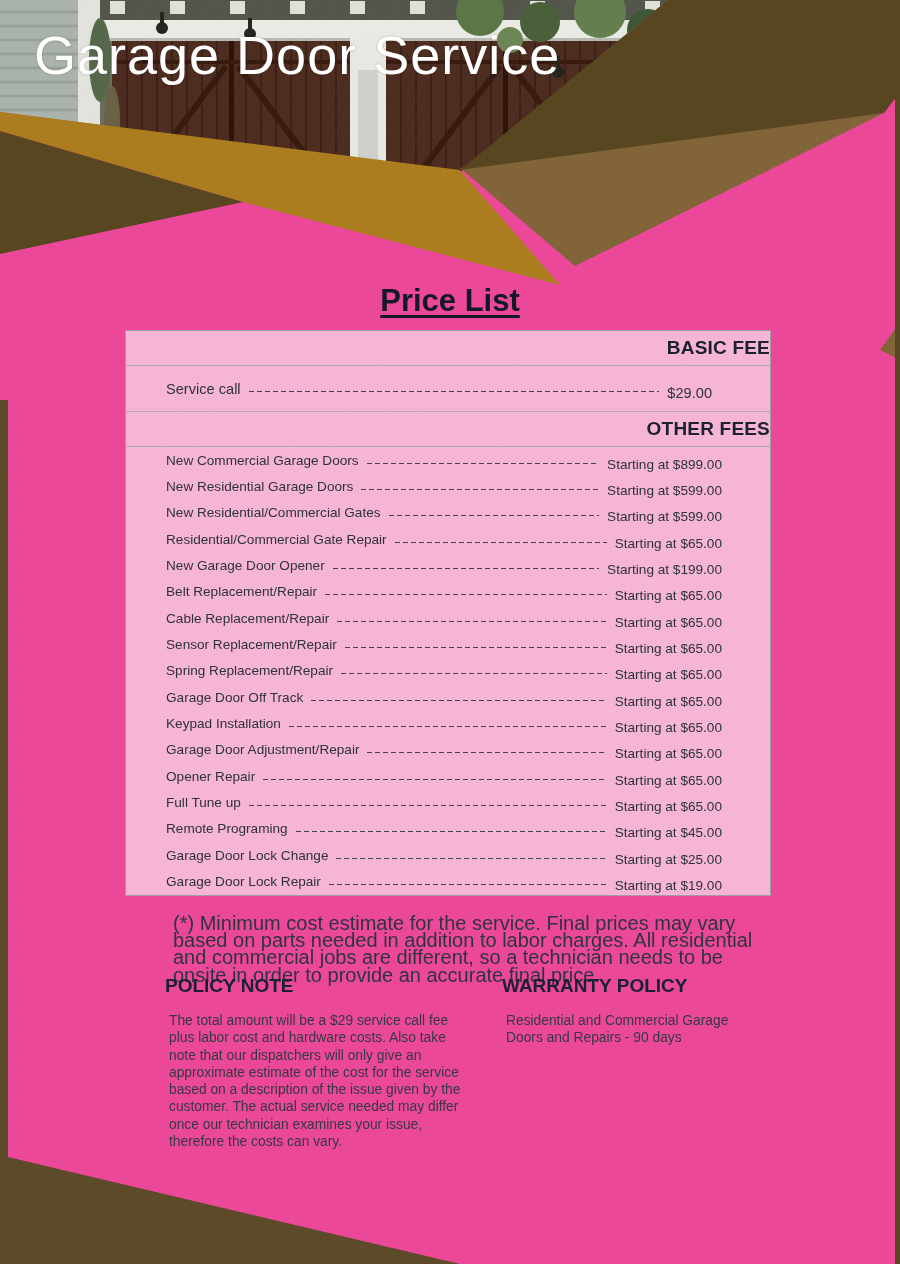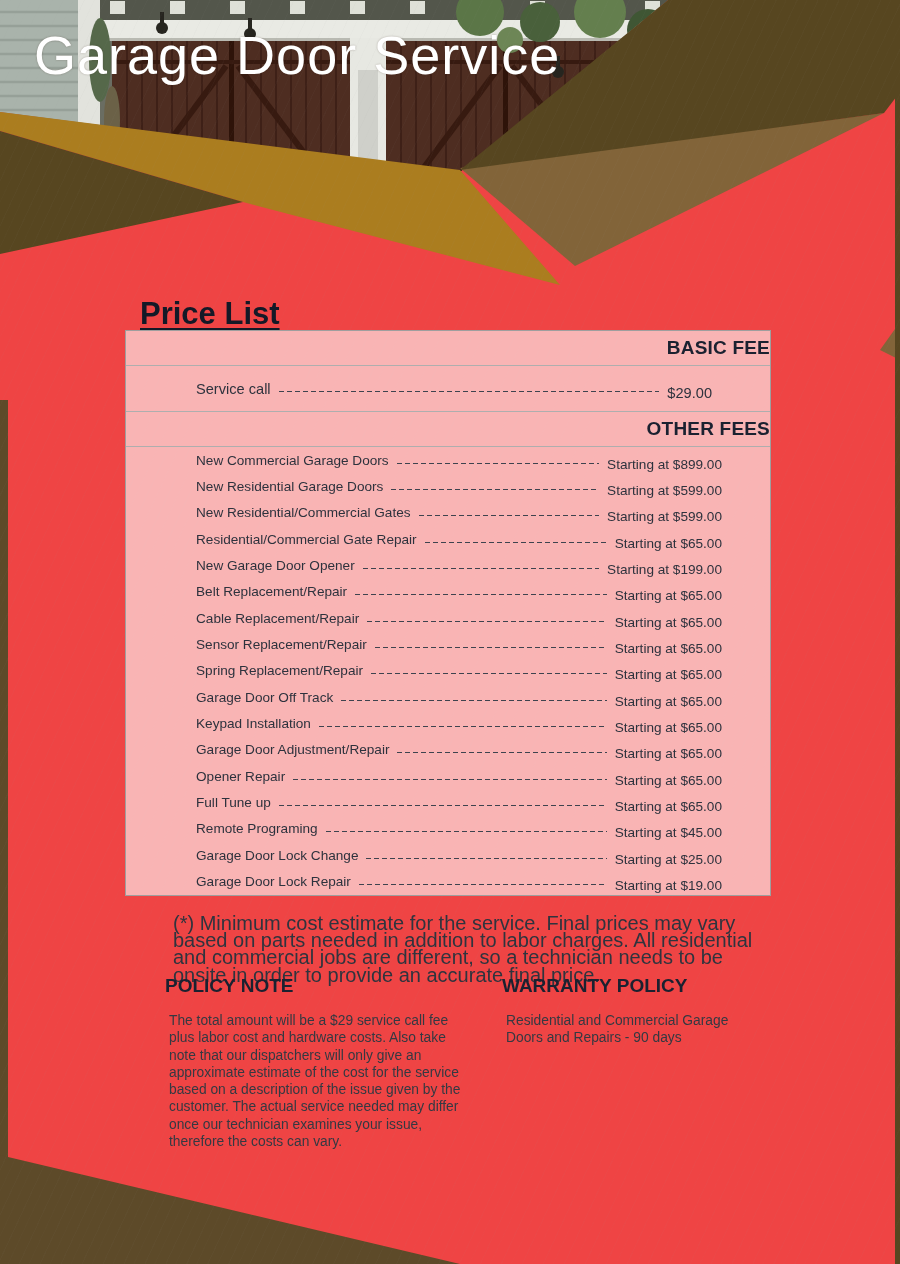--- a/index.html
+++ b/index.html
@@ -1,37 +1,37 @@
 <!DOCTYPE html>
 <html><head>
 <meta charset="utf-8">
 <style>
   html,body{margin:0;padding:0;background:#e8e8e8;}
-  .page{position:relative;width:900px;height:1264px;margin:0 auto;background:#ef4444;overflow:hidden;
+  .page{position:relative;width:900px;height:1264px;margin:0 auto;background:#ec4899;overflow:hidden;
         font-family:"Liberation Sans",sans-serif;}
   .page::before{content:"";position:absolute;inset:0;z-index:2;pointer-events:none;
         background:repeating-linear-gradient(115deg,rgba(150,150,150,.035) 0 1px,transparent 1px 9px,
         rgba(150,150,150,.02) 9px 10px,transparent 10px 19px);}
   .deco{position:absolute;left:0;top:0;z-index:0;}
   .content{position:absolute;inset:0;z-index:3;}
   .hero-title{position:absolute;left:34px;top:24px;margin:0;color:#fff;font-weight:400;
         font-size:54px;letter-spacing:1px;white-space:nowrap;
         text-shadow:0 0 2px rgba(60,40,30,.35);}
-  .price-title{position:absolute;left:125px;top:281px;width:646px;margin:15px;
+  .price-title{position:absolute;left:125px;top:281px;width:646px;text-align:center;margin:2px;
         font-size:31px;font-weight:700;color:#141927;text-decoration:underline;
         text-underline-offset:4px;}
   .price-table{position:absolute;left:125px;top:330px;width:646px;border:1px solid #9e9e9e;
         background:rgba(255,255,255,.6);box-sizing:border-box;}
   .section-header{height:34px;line-height:34px;text-align:right;font-size:19px;font-weight:700;
         color:#1b2130;letter-spacing:.2px;border-bottom:1px solid #aeaeae;}
   .basic-rows .fee-row{height:46px;border-bottom:1px solid #aeaeae;padding:0 58px 0 40px;}
   .basic-rows .fee-label,.basic-rows .fee-price{font-size:14.6px;}
   .fee-row{display:flex;align-items:center;box-sizing:border-box;}
   .other-rows .fee-row{height:26.35px;padding:0 48px 0 40px;}
-  .fee-label{font-size:13.6px;color:#2d323d;white-space:nowrap;margin-left:30px;}
+  .fee-label{font-size:13.6px;color:#2d323d;white-space:nowrap;}
   .fee-price{font-size:13.6px;color:#2d323d;white-space:nowrap;margin-top:8px;}
   .leader{flex:1;height:1px;align-self:center;margin:6px 8px 0 8px;
         background:repeating-linear-gradient(90deg,#3e434e 0 5px,transparent 5px 8px);}
   .footnote{position:absolute;left:163px;top:905px;width:590px;margin:10px;
         font-size:20px;line-height:17.2px;color:#2f343e;}
   .note-col{position:absolute;left:165px;top:975px;width:302px;}
   .warranty-col{position:absolute;left:502px;top:975px;width:262px;}
   .col-heading{margin:0 0 15px 0;font-size:19px;font-weight:700;color:#1b2130;}
   .col-text{margin:4px;font-size:13.8px;line-height:17.3px;color:#343942;}
 </style>

